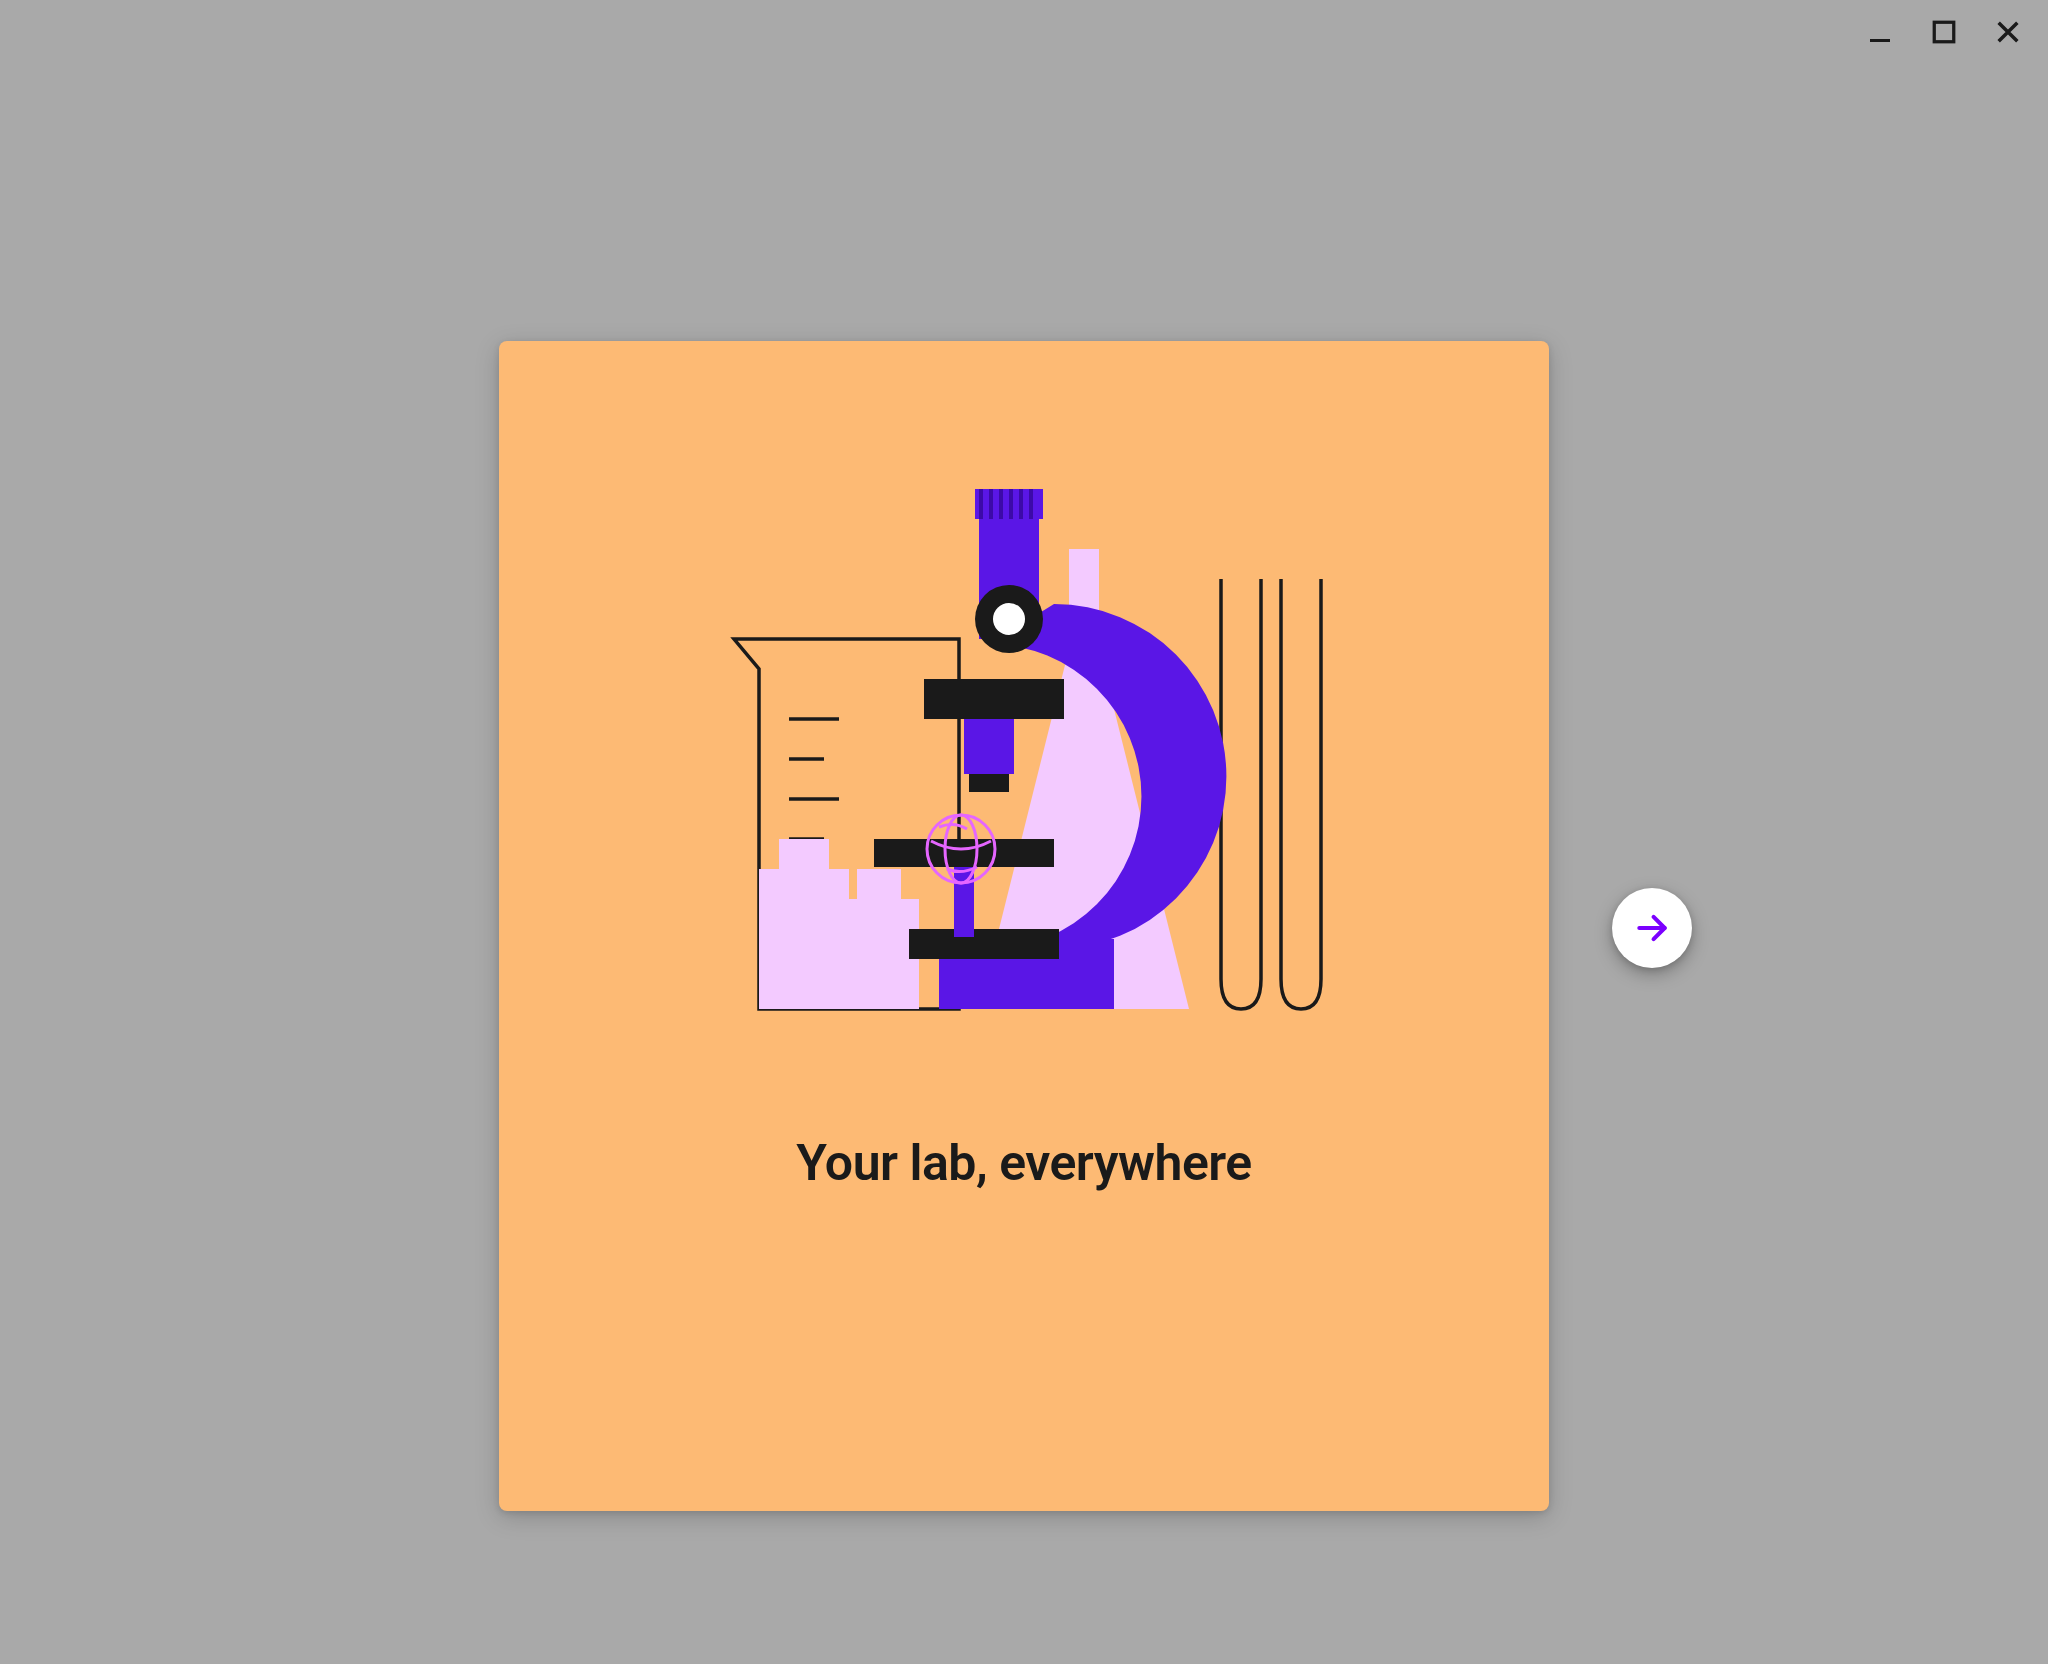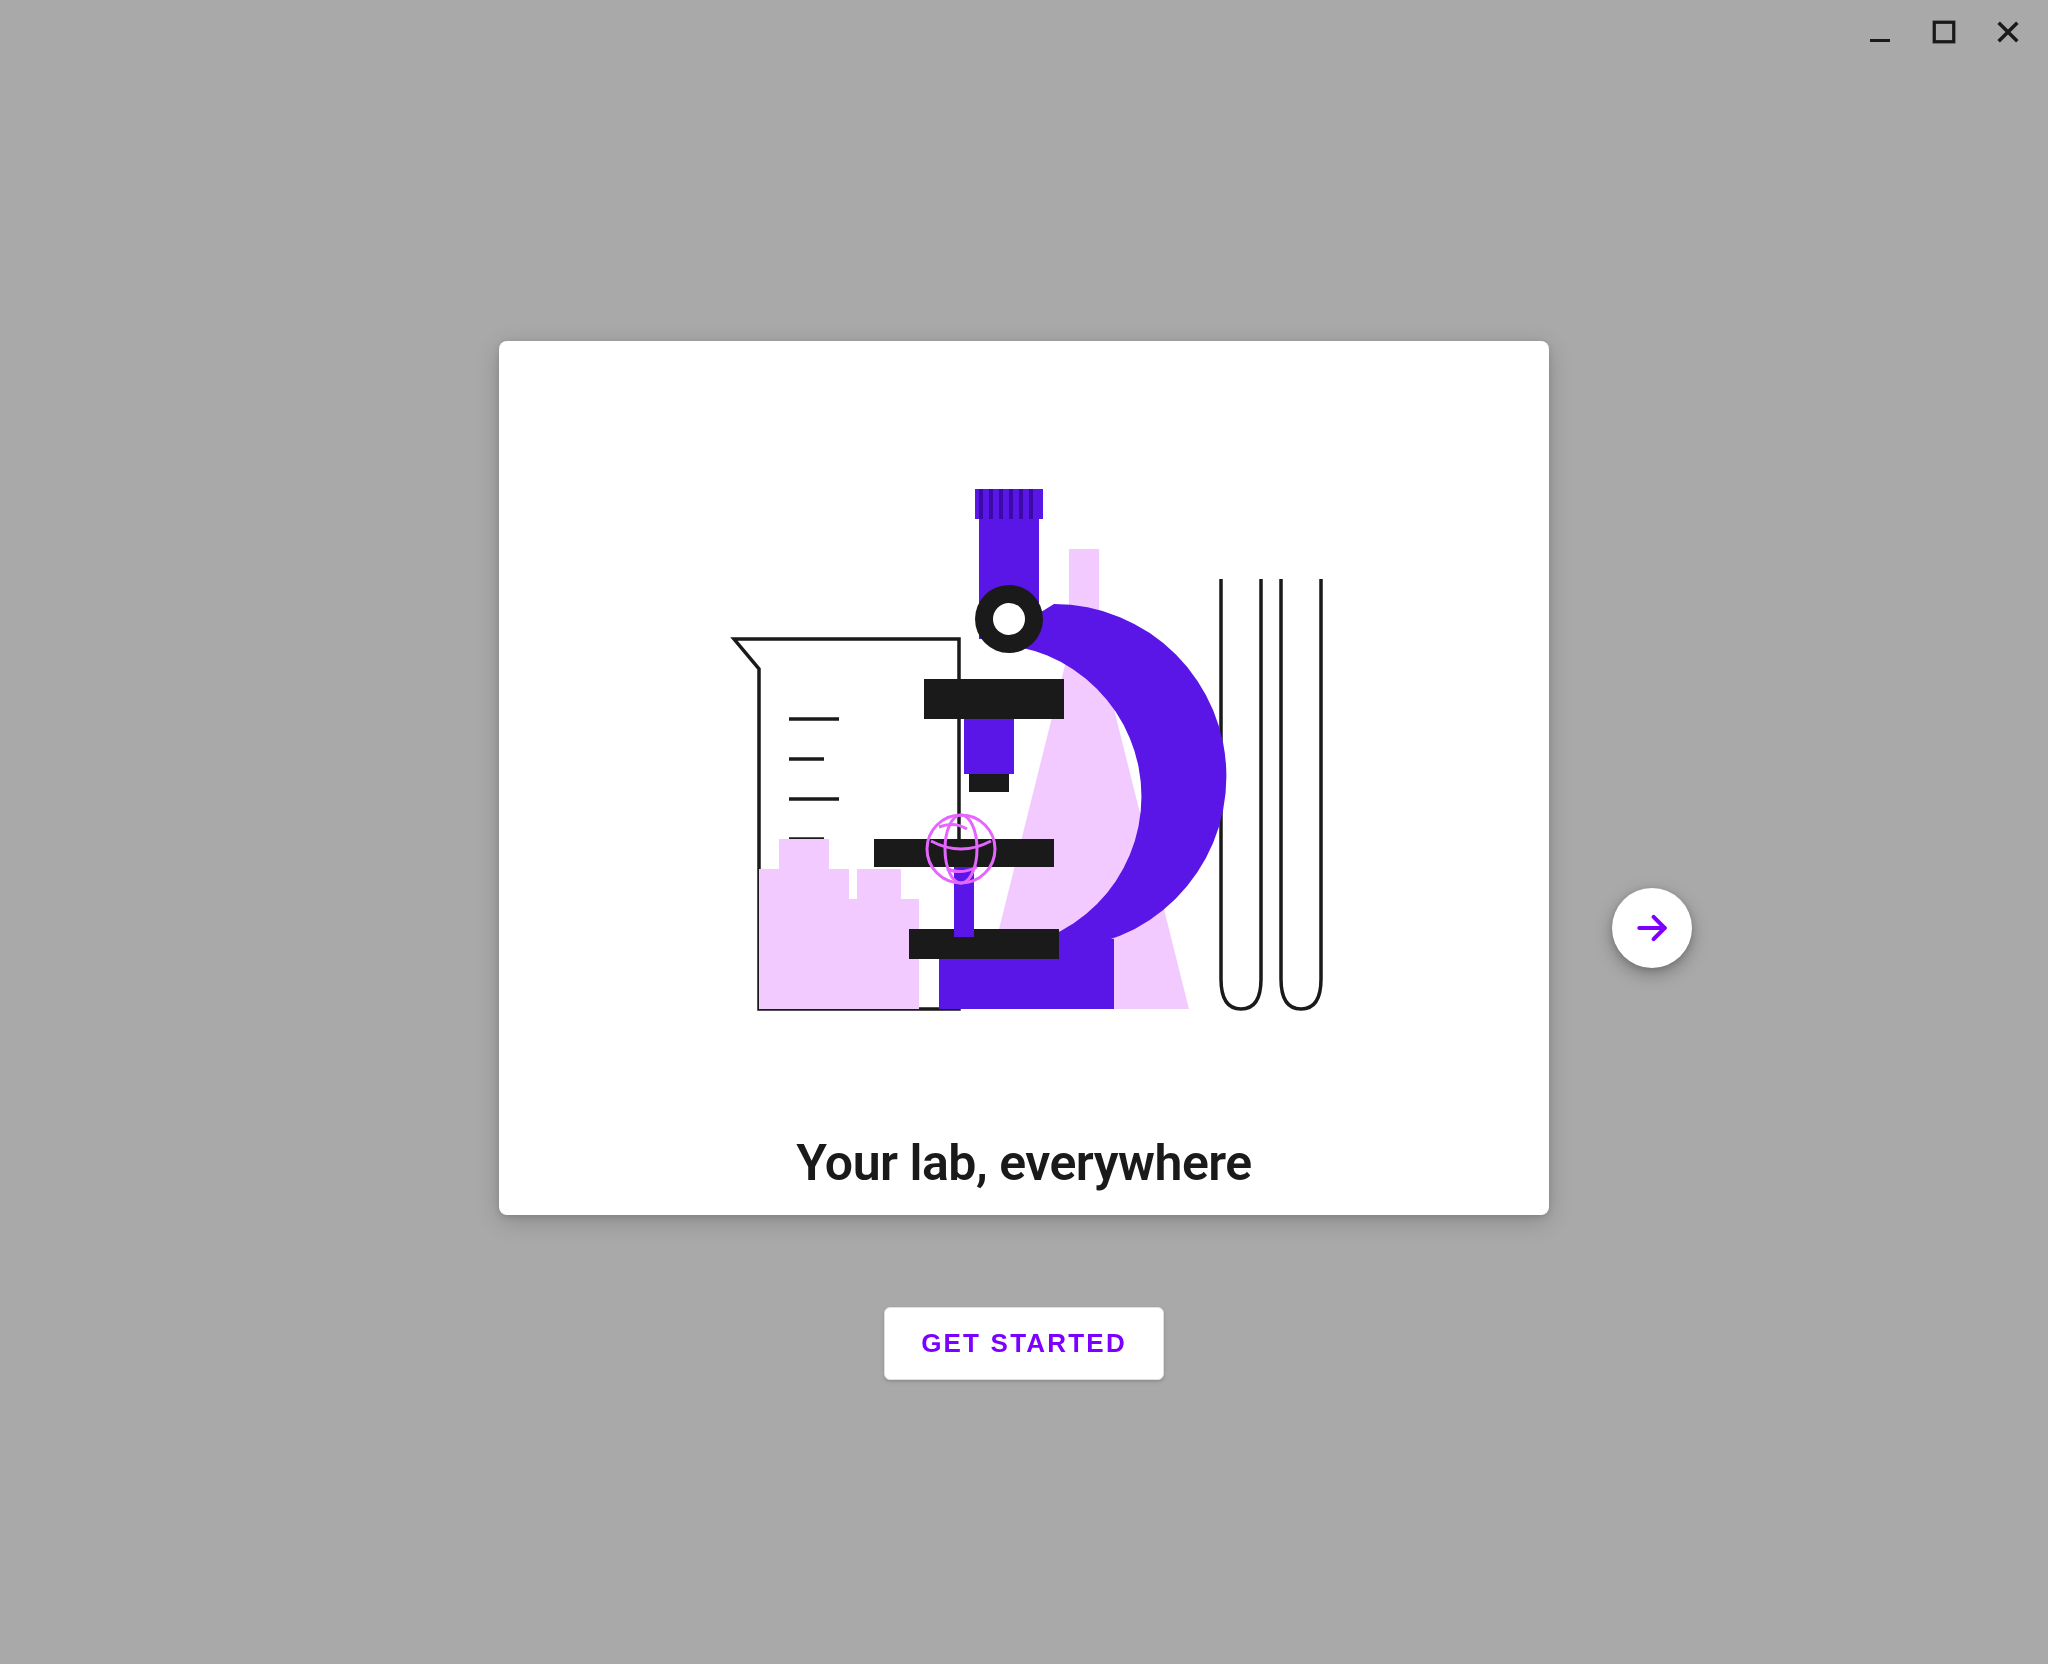--- a/index.html
+++ b/index.html
@@ -49,22 +49,22 @@
       bottom: 0;
       background: #a9a9a9;
     }
     
     .onboarding-card {
       position: absolute;
       top: 277px;
       left: 50%;
       transform: translateX(-50%);
       width: 1050px;
-      height: 874px;
-      background: #ffffff;
+      height: 1170px;
+      background: #fdba74;
       border-radius: 8px;
       box-shadow: 0 6px 24px rgba(0,0,0,0.18), 0 2px 6px rgba(0,0,0,0.12);
       display: flex;
       flex-direction: column;
       align-items: center;
       padding: 48px;
     }
     
     .illustration {
       width: 650px;
@@ -213,21 +213,20 @@
           <ellipse cx="262" cy="400" rx="16" ry="34"></ellipse>
           <path d="M 232 392 Q 262 408 292 392"></path>
           <path d="M 240 378 Q 255 372 268 380"></path>
           <path d="M 248 420 Q 262 426 278 418"></path>
         </g>
       </svg>
     </div>
 
     <h1 class="card-title">Your lab, everywhere</h1>
 
-    <button class="cta-button">GET STARTED</button>
 
   </div>
 
   <button class="next-fab">
     <svg width="38" height="38" viewBox="0 0 24 24" fill="none" stroke="currentColor" stroke-width="2.6" stroke-linecap="round" stroke-linejoin="round">
       <line x1="4" y1="12" x2="20" y2="12"></line>
       <polyline points="13 5 20 12 13 19"></polyline>
     </svg>
   </button>
 

